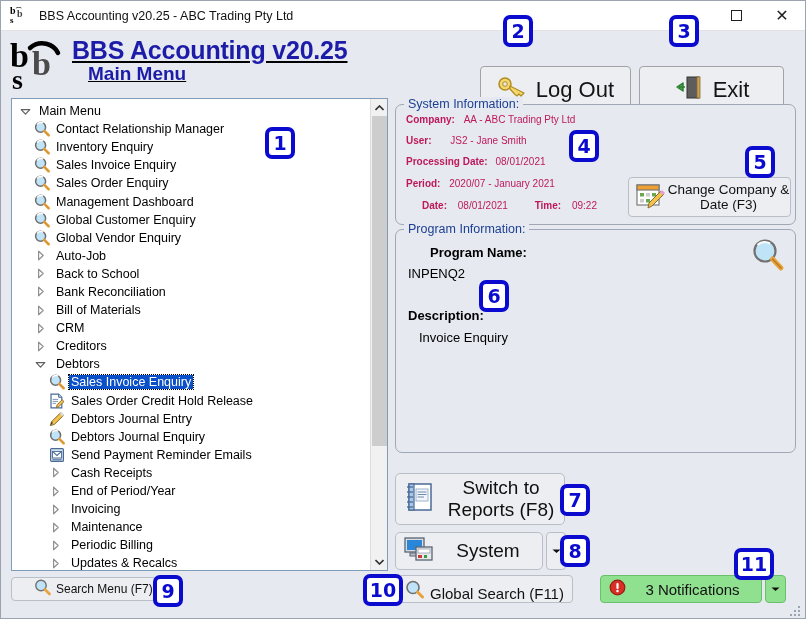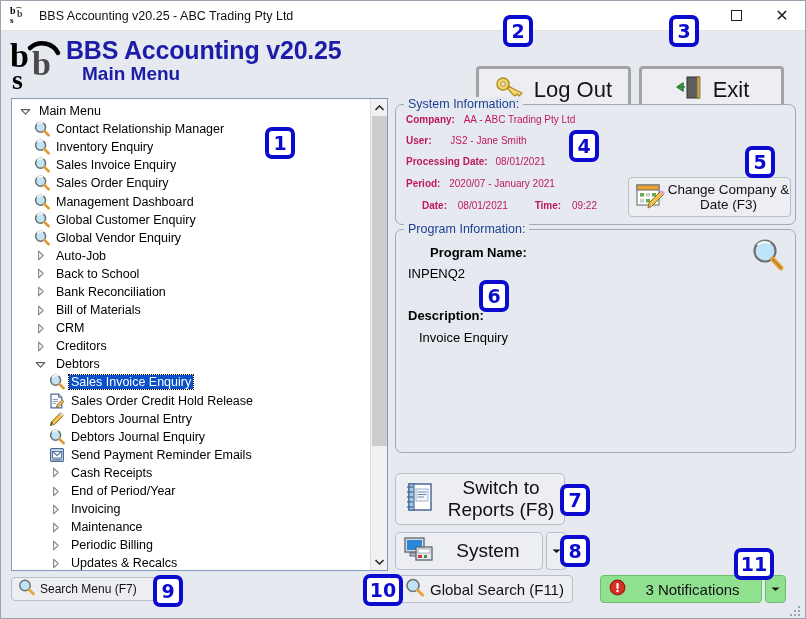--- a/index.html
+++ b/index.html
@@ -48,38 +48,38 @@
   .header {
     position: absolute; left: 1px; top: 30px;
     width: 802px; height: 63px;
     background: #e6eaf0;
   }
   .brandwrap {
     position: absolute; left: 8px; top: 4px;
     display: flex; align-items: flex-start;
   }
   .brandlogo { width: 56px; height: 56px; flex: none; }
-  .brandtext { margin-top: 2px; }
+  .brandtext { margin-left: 6px; margin-top: 2px; text-decoration: underline; }
   .brand-l1 {
     font-size: 25px; font-weight: bold; color: #1c1ca8;
     line-height: 26px; letter-spacing: -0.2px;
   }
   .brand-l2 {
     font-size: 19px; font-weight: bold; color: #1c1ca8;
     line-height: 22px; margin-left: 16px;
   }
 
   .topbtns {
     position: absolute; right: 20px; top: 35px;
     display: flex; gap: 8px;
   }
   .topbtn {
     height: 48px; min-width: 145px;
     background: #eceef2;
-    border: 3px solid #a3a3a3;
+    border: 1px solid #a3a3a3;
     border-radius: 4px;
     display: flex; align-items: center; justify-content: center;
     gap: 9px; padding: 0 16px;
     font-size: 22px; color: #141414;
   }
 
   
   .treeouter {
     position: absolute; left: 10px; top: 97px;
     width: 377px; height: 473px;
@@ -182,28 +182,28 @@
   
   .statusbar {
     position: absolute; left: 1px; bottom: 1px;
     width: 802px; height: 45px;
     background: #e6eaf0;
   }
   .sb-search {
     position: absolute; left: 9px; top: 5px;
     width: 146px; height: 24px;
     background: #eceef2; border: 1px solid #b9bfc7; border-radius: 4px;
-    display: flex; align-items: center; gap: 5px; padding-left: 6px;
+    display: flex; align-items: center; gap: 5px; padding-left: 22px;
     font-size: 12px; color: #111;
   }
   .sb-global {
     position: absolute; left: 396px; top: 3px;
     width: 175px; height: 28px;
     background: #eceef2; border: 1px solid #b9bfc7; border-radius: 4px;
-    display: flex; align-items: center; gap: 6px; padding-left: 6px;
+    display: flex; align-items: flex-end; gap: 6px; padding-left: 6px;
     font-size: 15px; color: #111;
   }
   .sb-notif {
     position: absolute; left: 598px; top: 3px;
     width: 162px; height: 28px;
     background: #8fe08f; border: 1px solid #6bbf6b; border-radius: 4px;
     display: flex; align-items: center; gap: 8px; padding-left: 8px;
     font-size: 15px; color: #111;
   }
   .sb-notif-label { flex:1; text-align:center; padding-right: 10px;}

